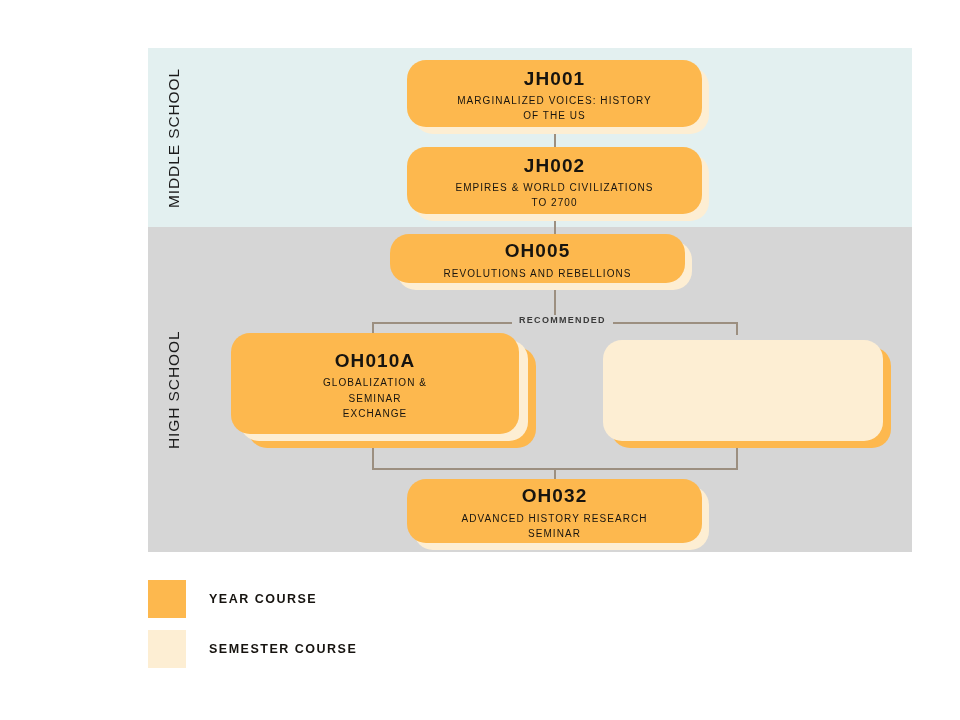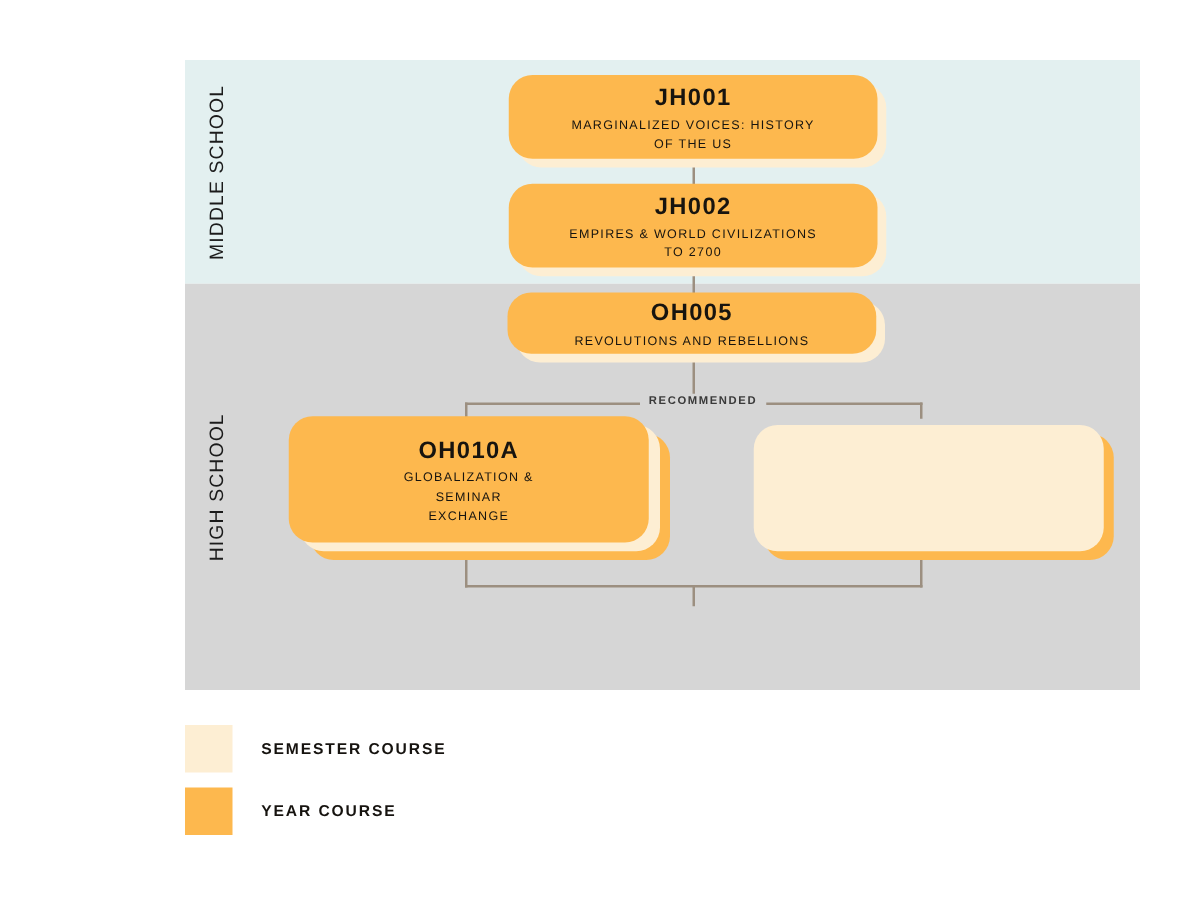--- a/index.html
+++ b/index.html
@@ -201,21 +201,21 @@
 
   <div class="card-wrap" style="left:407px; top:147px; width:274px; height:74px;">
     <div class="card-shadow" style="left:7px; top:7px; width:295px; height:67px; background:#fdeed3;"></div>
     <div class="card" style="width:295px; height:67px;">
       <div class="card-code">JH002</div>
       <div class="card-title">EMPIRES &amp; WORLD CIVILIZATIONS</div>
       <div class="card-title">TO 2700</div>
     </div>
   </div>
 
-  <div class="card-wrap" style="left:406px; top:234px; width:302px; height:45px;">
+  <div class="card-wrap" style="left:390px; top:234px; width:302px; height:45px;">
     <div class="card-shadow" style="left:7px; top:7px; width:295px; height:49px; background:#fdeed3;"></div>
     <div class="card" style="width:295px; height:49px;">
       <div class="card-code">OH005</div>
       <div class="card-title">REVOLUTIONS AND REBELLIONS</div>
     </div>
   </div>
 
   <div class="card-wrap" style="left:231px; top:333px; width:305px; height:115px;">
     <div class="card-shadow" style="left:17px; top:14px; width:288px; height:101px; background:#fdb84e;"></div>
     <div class="card-shadow" style="left:9px; top:7px; width:288px; height:101px; background:#fdeed3;"></div>
@@ -225,25 +225,33 @@
       <div class="card-title">SEMINAR</div>
       <div class="card-title">EXCHANGE</div>
     </div>
   </div>
 
   <div class="card-wrap" style="left:594px; top:333px; width:297px; height:115px;">
     <div class="card-shadow" style="left:17px; top:14px; width:280px; height:101px; background:#fdb84e;"></div>
     <div class="card-shadow" style="left:9px; top:7px; width:280px; height:101px; background:#fdeed3;"></div>
   </div>
 
+  <div class="card-wrap" style="left:407px; top:479px; width:302px; height:71px;">
+    <div class="card-shadow" style="left:7px; top:7px; width:295px; height:64px; background:#fdeed3;"></div>
+    <div class="card" style="width:295px; height:64px;">
+      <div class="card-code">OH032</div>
+      <div class="card-title">ADVANCED HISTORY RESEARCH</div>
+      <div class="card-title">SEMINAR</div>
+    </div>
+  </div>
 
   <div class="legend">
+    <div class="legend-row">
+      <div class="swatch sw-year"></div>
+      <div class="legend-label">YEAR COURSE</div>
+    </div>
     <div class="legend-row">
       <div class="swatch sw-sem"></div>
       <div class="legend-label">SEMESTER COURSE</div>
     </div>
-    <div class="legend-row">
-      <div class="swatch sw-year"></div>
-      <div class="legend-label">YEAR COURSE</div>
-    </div>
   </div>
 
 </div>
 
 </body></html>

